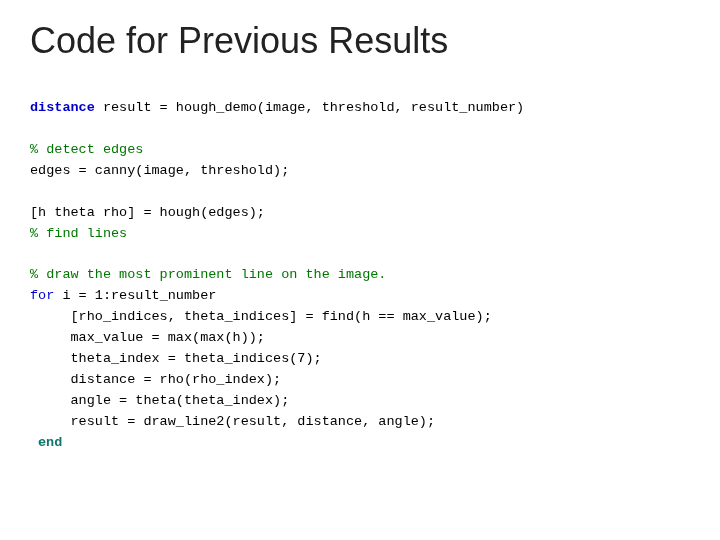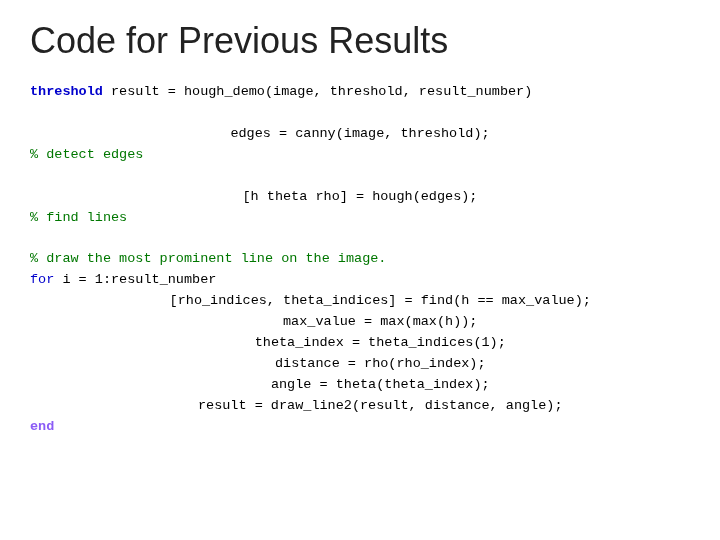--- a/index.html
+++ b/index.html
@@ -19,21 +19,21 @@
     .page-container {
       width: 720px;
       height: 540px;
       padding: 20px 30px;
     }
 
     .title {
       font-size: 36px;
       font-weight: normal;
       color: #222222;
-      margin-bottom: 20px;
+      margin-bottom: 36px;
       text-align: left;
     }
 
     .code-block {
       font-family: 'Courier New', Courier, monospace;
       font-size: 13.5px;
       line-height: 1.55;
       color: #000000;
     }
 
@@ -46,60 +46,60 @@
       color: #0000cc;
       font-weight: bold;
     }
 
     .kw-for {
       color: #0000cc;
       font-weight: normal;
     }
 
     .kw-end {
-      color: #8b5cf6;
+      color: #0f766e;
       font-weight: bold;
+      margin-left: 8px;
     }
 
     .comment {
       color: #007700;
     }
 
     .normal {
       color: #000000;
-      text-align: center;
     }
   </style>
 </head>
 <body>
 
 <div class="page-container">
   <h1 class="title">Code for Previous Results</h1>
 
   <div class="code-block">
 
-    <span class="code-line"><span class="kw-function">threshold</span><span class="normal"> result = hough_demo(image, threshold, result_number)</span></span>
+    <span class="code-line"><span class="kw-function">distance</span><span class="normal"> result = hough_demo(image, threshold, result_number)</span></span>
 
     <span class="code-line"> </span>
 
+    <span class="code-line comment">% detect edges</span>
     <span class="code-line normal">edges = canny(image, threshold);</span>
-    <span class="code-line comment">% detect edges</span>
 
     <span class="code-line"> </span>
 
     <span class="code-line normal">[h theta rho] = hough(edges);</span>
     <span class="code-line comment">% find lines</span>
 
     <span class="code-line"> </span>
 
     <span class="code-line comment">% draw the most prominent line on the image.</span>
 
     <span class="code-line"><span class="kw-for">for</span><span class="normal"> i = 1:result_number</span></span>
     <span class="code-line normal">     [rho_indices, theta_indices] = find(h == max_value);</span>
     <span class="code-line normal">     max_value = max(max(h));</span>
-    <span class="code-line normal">     theta_index = theta_indices(1);</span>
+    <span class="code-line normal">     theta_index = theta_indices(7);</span>
     <span class="code-line normal">     distance = rho(rho_index);</span>
     <span class="code-line normal">     angle = theta(theta_index);</span>
     <span class="code-line normal">     result = draw_line2(result, distance, angle);</span>
 
     <span class="code-line"><span class="kw-end">end</span></span>
   </div>
 </div>
 
 </body></html>

